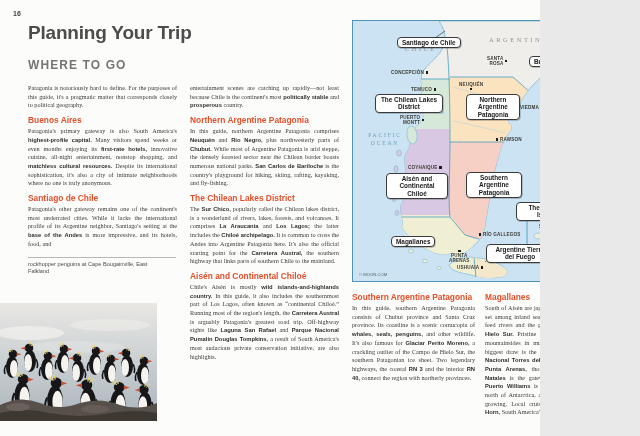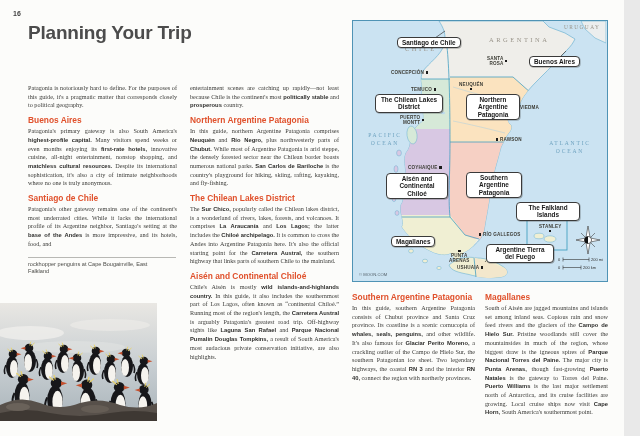--- a/index.html
+++ b/index.html
@@ -1,16 +1,16 @@
 <!DOCTYPE html>
 <html><head>
 <meta charset="utf-8">
 <style>
   html,body{margin:0;padding:0;background:#e9e9e9;}
-  .canvas{position:relative;width:624px;height:436px;background:#fcfcfa;overflow:hidden;
+  .canvas{position:relative;width:540px;height:436px;background:#fcfcfa;overflow:hidden;
           font-family:"Liberation Sans",sans-serif;}
   .pagenum{position:absolute;font:bold 7px "Liberation Sans",sans-serif;color:#3f3f3f;}
   #pn-left{left:13px;top:10px;}
   #pn-right{left:627px;top:10px;}
   h1.title{position:absolute;left:28px;top:22px;margin:0;font:bold 19px "Liberation Sans",sans-serif;
            color:#4c4c4c;letter-spacing:-.2px;}
   h2.where{position:absolute;left:28px;top:58px;margin:0;font:bold 12px "Liberation Sans",sans-serif;
            color:#757575;letter-spacing:1.1px;}
   .cols{position:absolute;display:flex;}
   #cols-left{left:28px;top:84px;width:312px;gap:13px;}
@@ -44,20 +44,21 @@
 </style>
 </head>
 <body>
 
 <div class="canvas">
 
   <div class="pagenum" id="pn-left">16</div>
   <div class="pagenum" id="pn-right">17</div>
 
   <h1 class="title">Planning Your Trip</h1>
+  <h2 class="where">WHERE TO GO</h2>
 
   <div class="cols" id="cols-left">
     <div class="col">
       <p class="body"><span>Patagonia is notoriously hard to define. For the purposes of this guide, it's a pragmatic matter that corresponds closely to political geography.</span></p>
       <h3 class="art">Buenos Aires</h3>
       <p class="body"><span>Patagonia's primary gateway is also South America's </span><span class="kw">highest-profile capital.</span><span> Many visitors spend weeks or even months enjoying its </span><span class="kw">first-rate hotels,</span><span> innovative cuisine, all-night entertainment, nonstop shopping, and </span><span class="kw">matchless cultural resources.</span><span> Despite its international sophistication, it's also a city of intimate neighborhoods where no one is truly anonymous.</span></p>
       <h3 class="art">Santiago de Chile</h3>
       <p class="body"><span>Patagonia's other gateway remains one of the continent's most underrated cities. While it lacks the international profile of its Argentine neighbor, Santiago's setting at the </span><span class="kw">base of the Andes</span><span> is more impressive, and its hotels, food, and</span></p>
       <div class="cap-rule"></div>
       <div class="caption">rockhopper penguins at Cape Bougainville, East Falkland</div>

